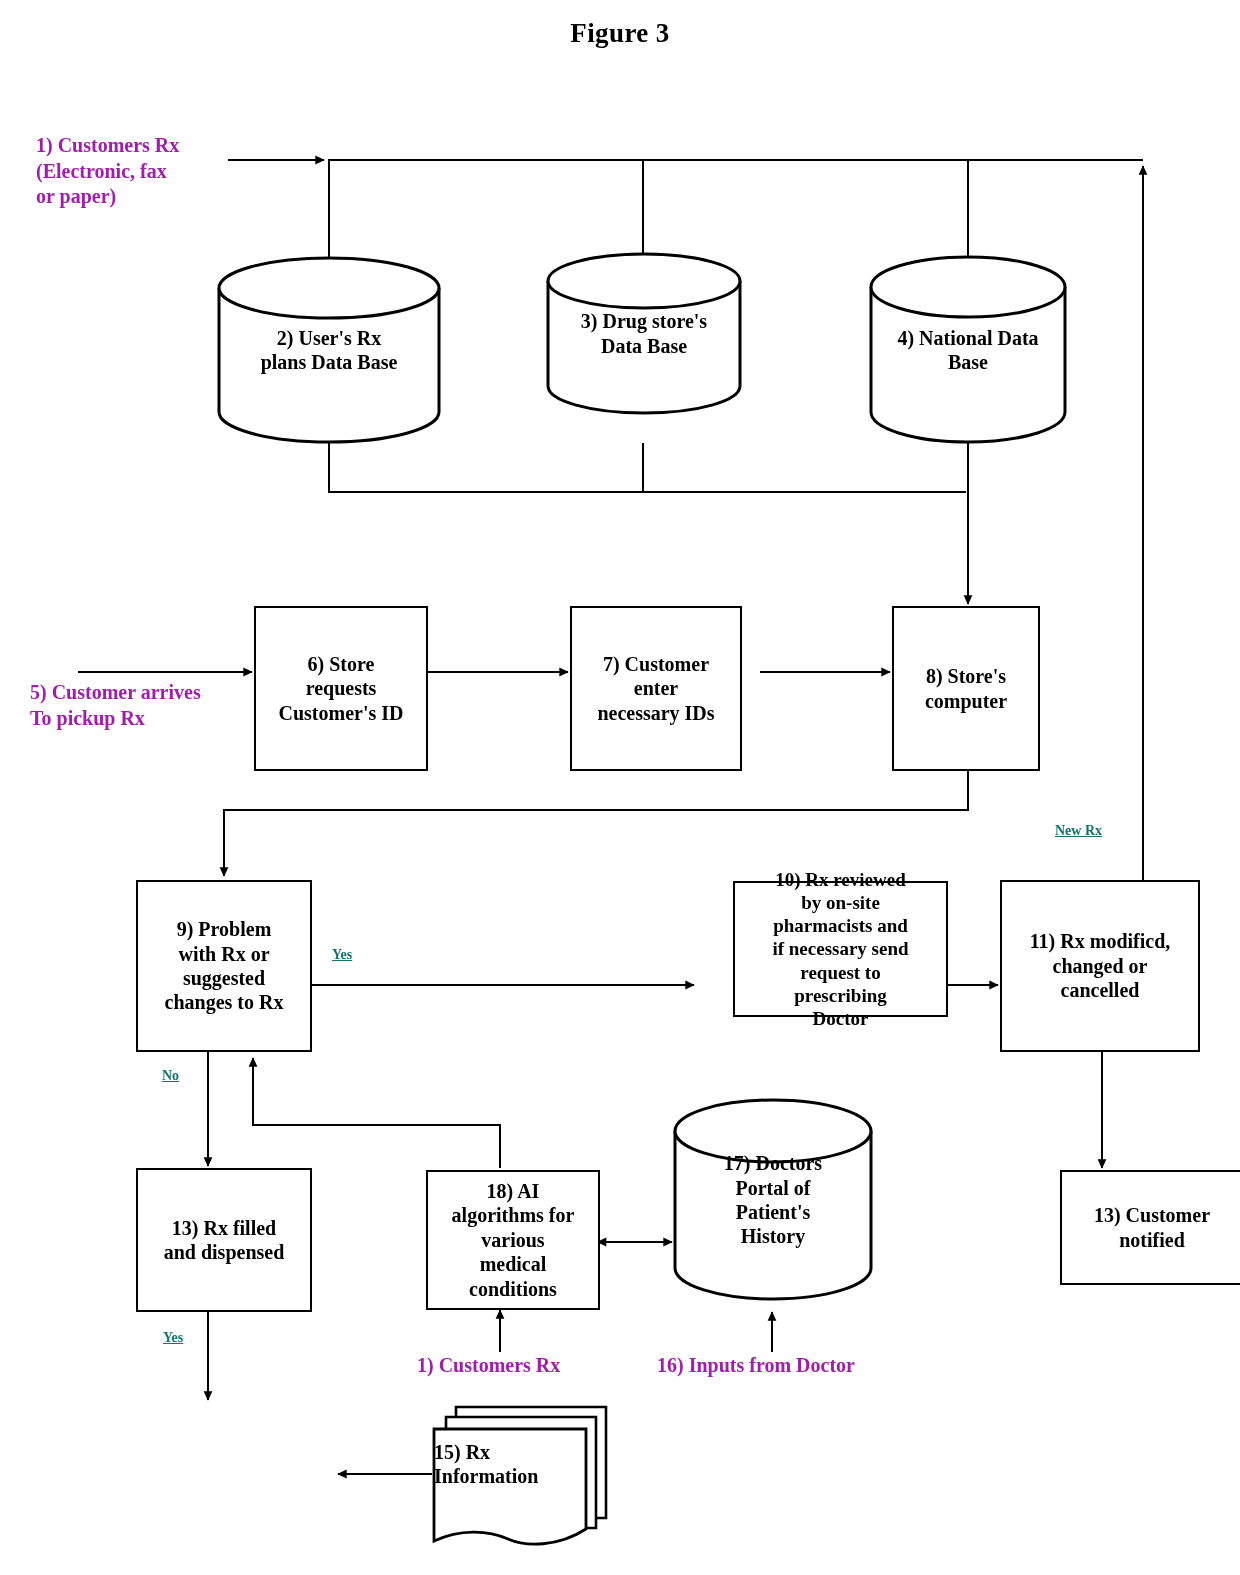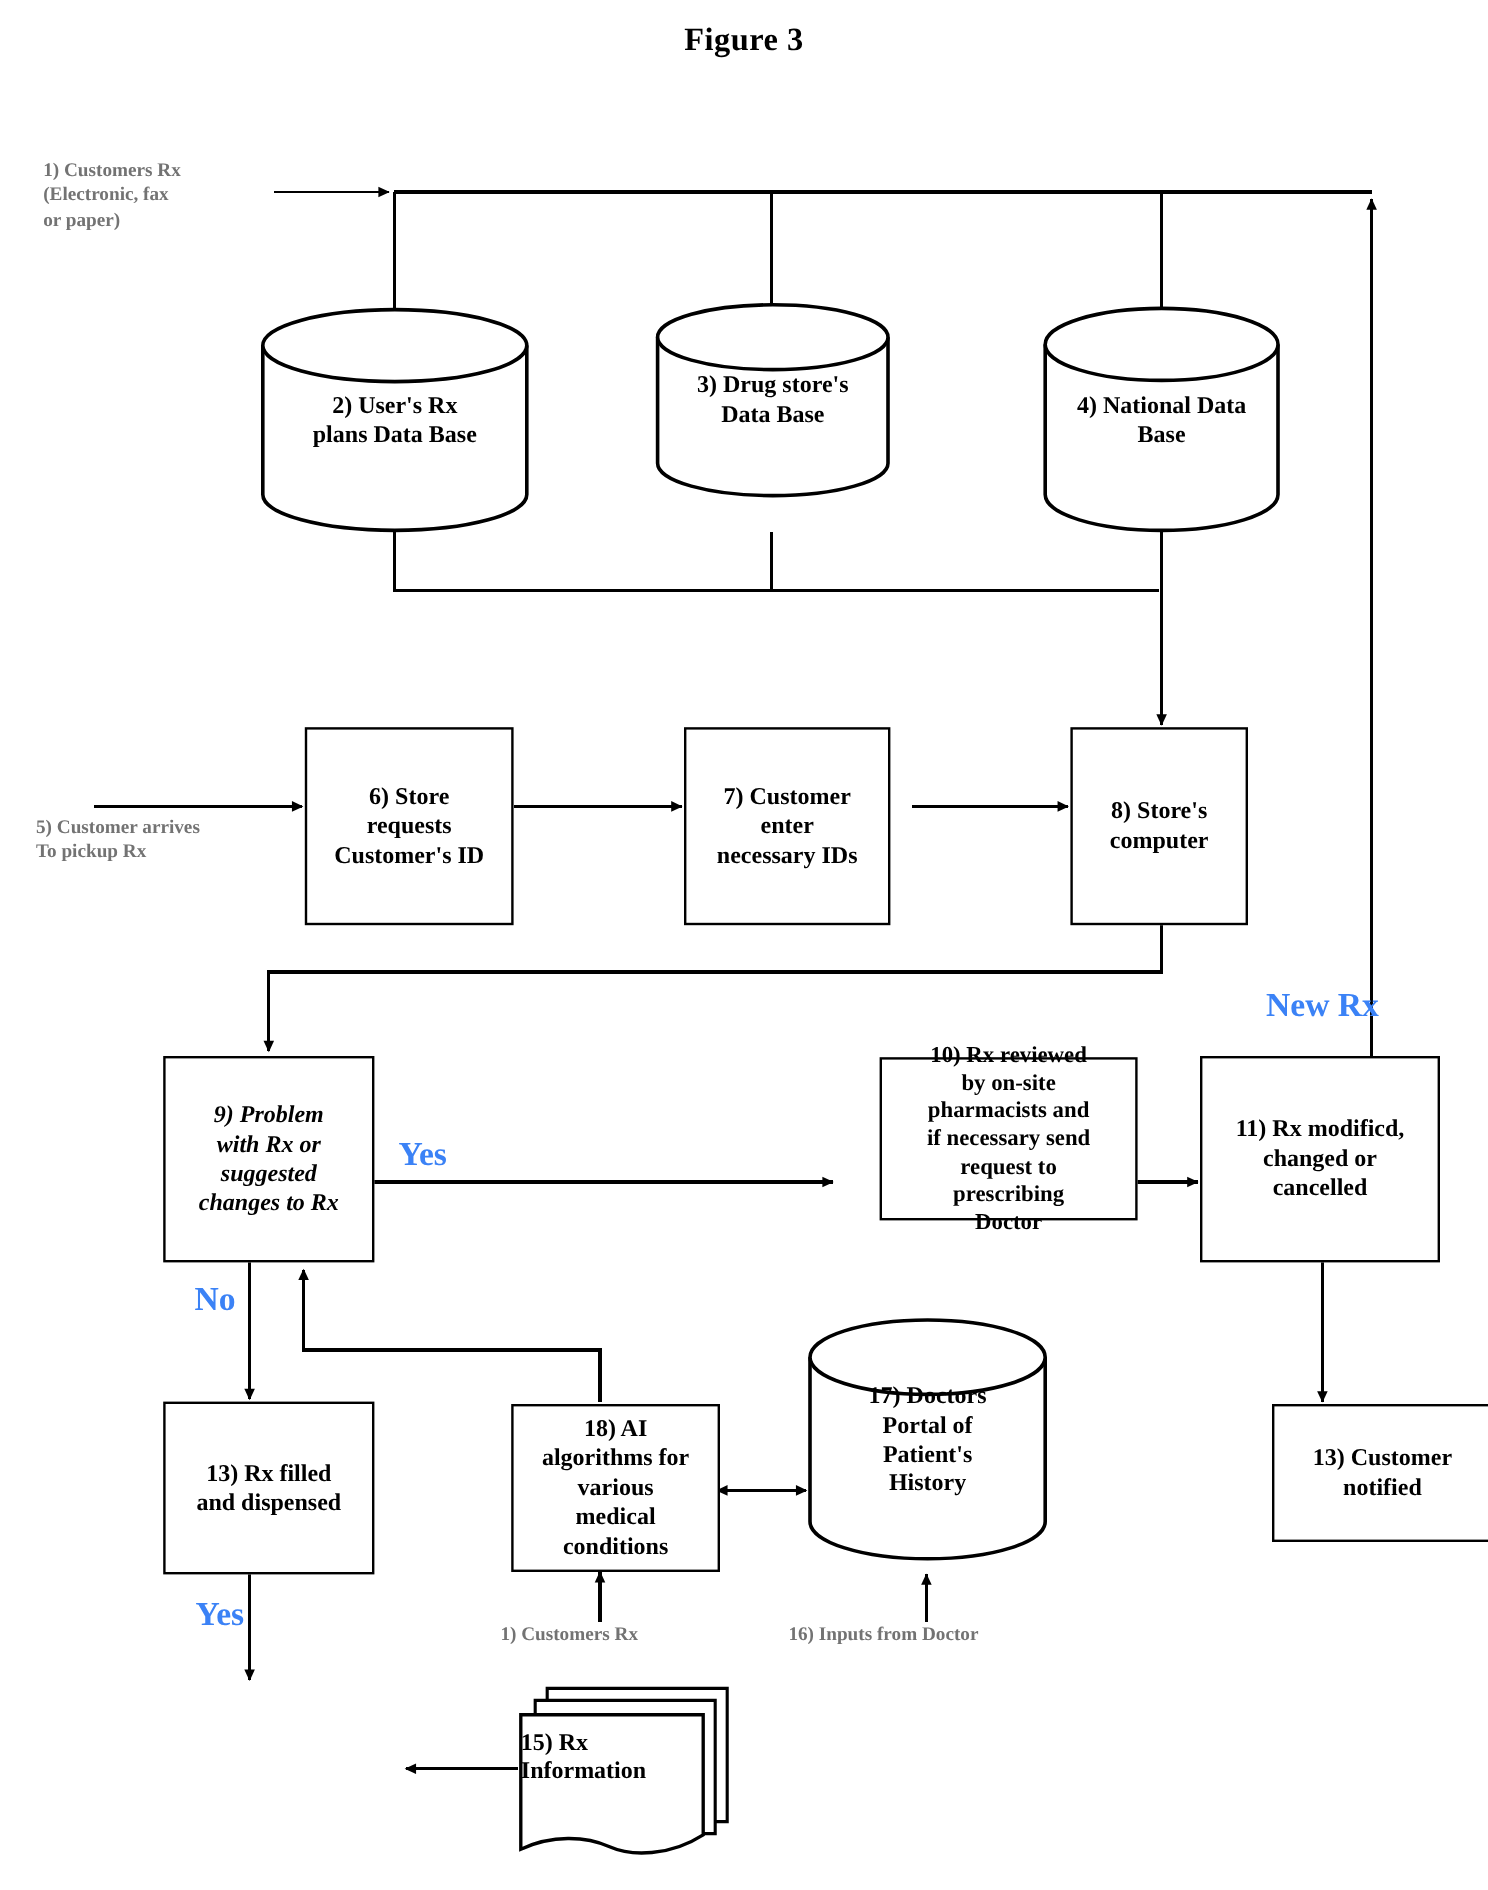--- a/index.html
+++ b/index.html
@@ -79,32 +79,33 @@
     height: 100%;
   }
   .doc-stack .doc-label {
     position: relative;
     z-index: 2;
     width: 100%;
     text-align: left;
   }
   .free-label {
     position: absolute;
-    font-size: 16px;
+    font-size: 20px;
     font-weight: bold;
     line-height: 1.28;
     white-space: pre-line;
-    color: #737373;
+    color: #a21caf;
   }
   .edge-label {
     position: absolute;
-    font-size: 28px;
-    font-weight: bold;
-    color: #3b82f6;
+    font-size: 14px;
+    font-weight: bold;
+    color: #0f766e;
     white-space: nowrap;
+    text-decoration: underline;
   }
 </style>
 </head>
 <body>
 
 <div id="figure-root">
 
   <div id="figure-title">Figure 3</div>
 
   <svg class="connector-layer" viewBox="0 0 1240 1575" xmlns="http://www.w3.org/2000/svg">
@@ -203,21 +204,21 @@
   </div>
 
   <div class="node process-box" style="left:570px; top:606px; width:172px; height:165px;">
     <span>7) Customer<br>enter<br>necessary IDs</span>
   </div>
 
   <div class="node process-box" style="left:892px; top:606px; width:148px; height:165px;">
     <span>8) Store's<br>computer</span>
   </div>
 
-  <div class="node process-box" style="left:136px; top:880px; width:176px; height:172px;font-style:italic;">
+  <div class="node process-box" style="left:136px; top:880px; width:176px; height:172px;">
     <span>9) Problem<br>with Rx or<br>suggested<br>changes to Rx</span>
   </div>
 
   <div class="node process-box" style="left:733px; top:881px; width:215px; height:136px; font-size:19px;">
     <span>10) Rx reviewed<br>by on-site<br>pharmacists and<br>if necessary send<br>request to<br>prescribing<br>Doctor</span>
   </div>
 
   <div class="node process-box" style="left:1000px; top:880px; width:200px; height:172px;">
     <span>11) Rx modificd,<br>changed or<br>cancelled</span>
   </div>

